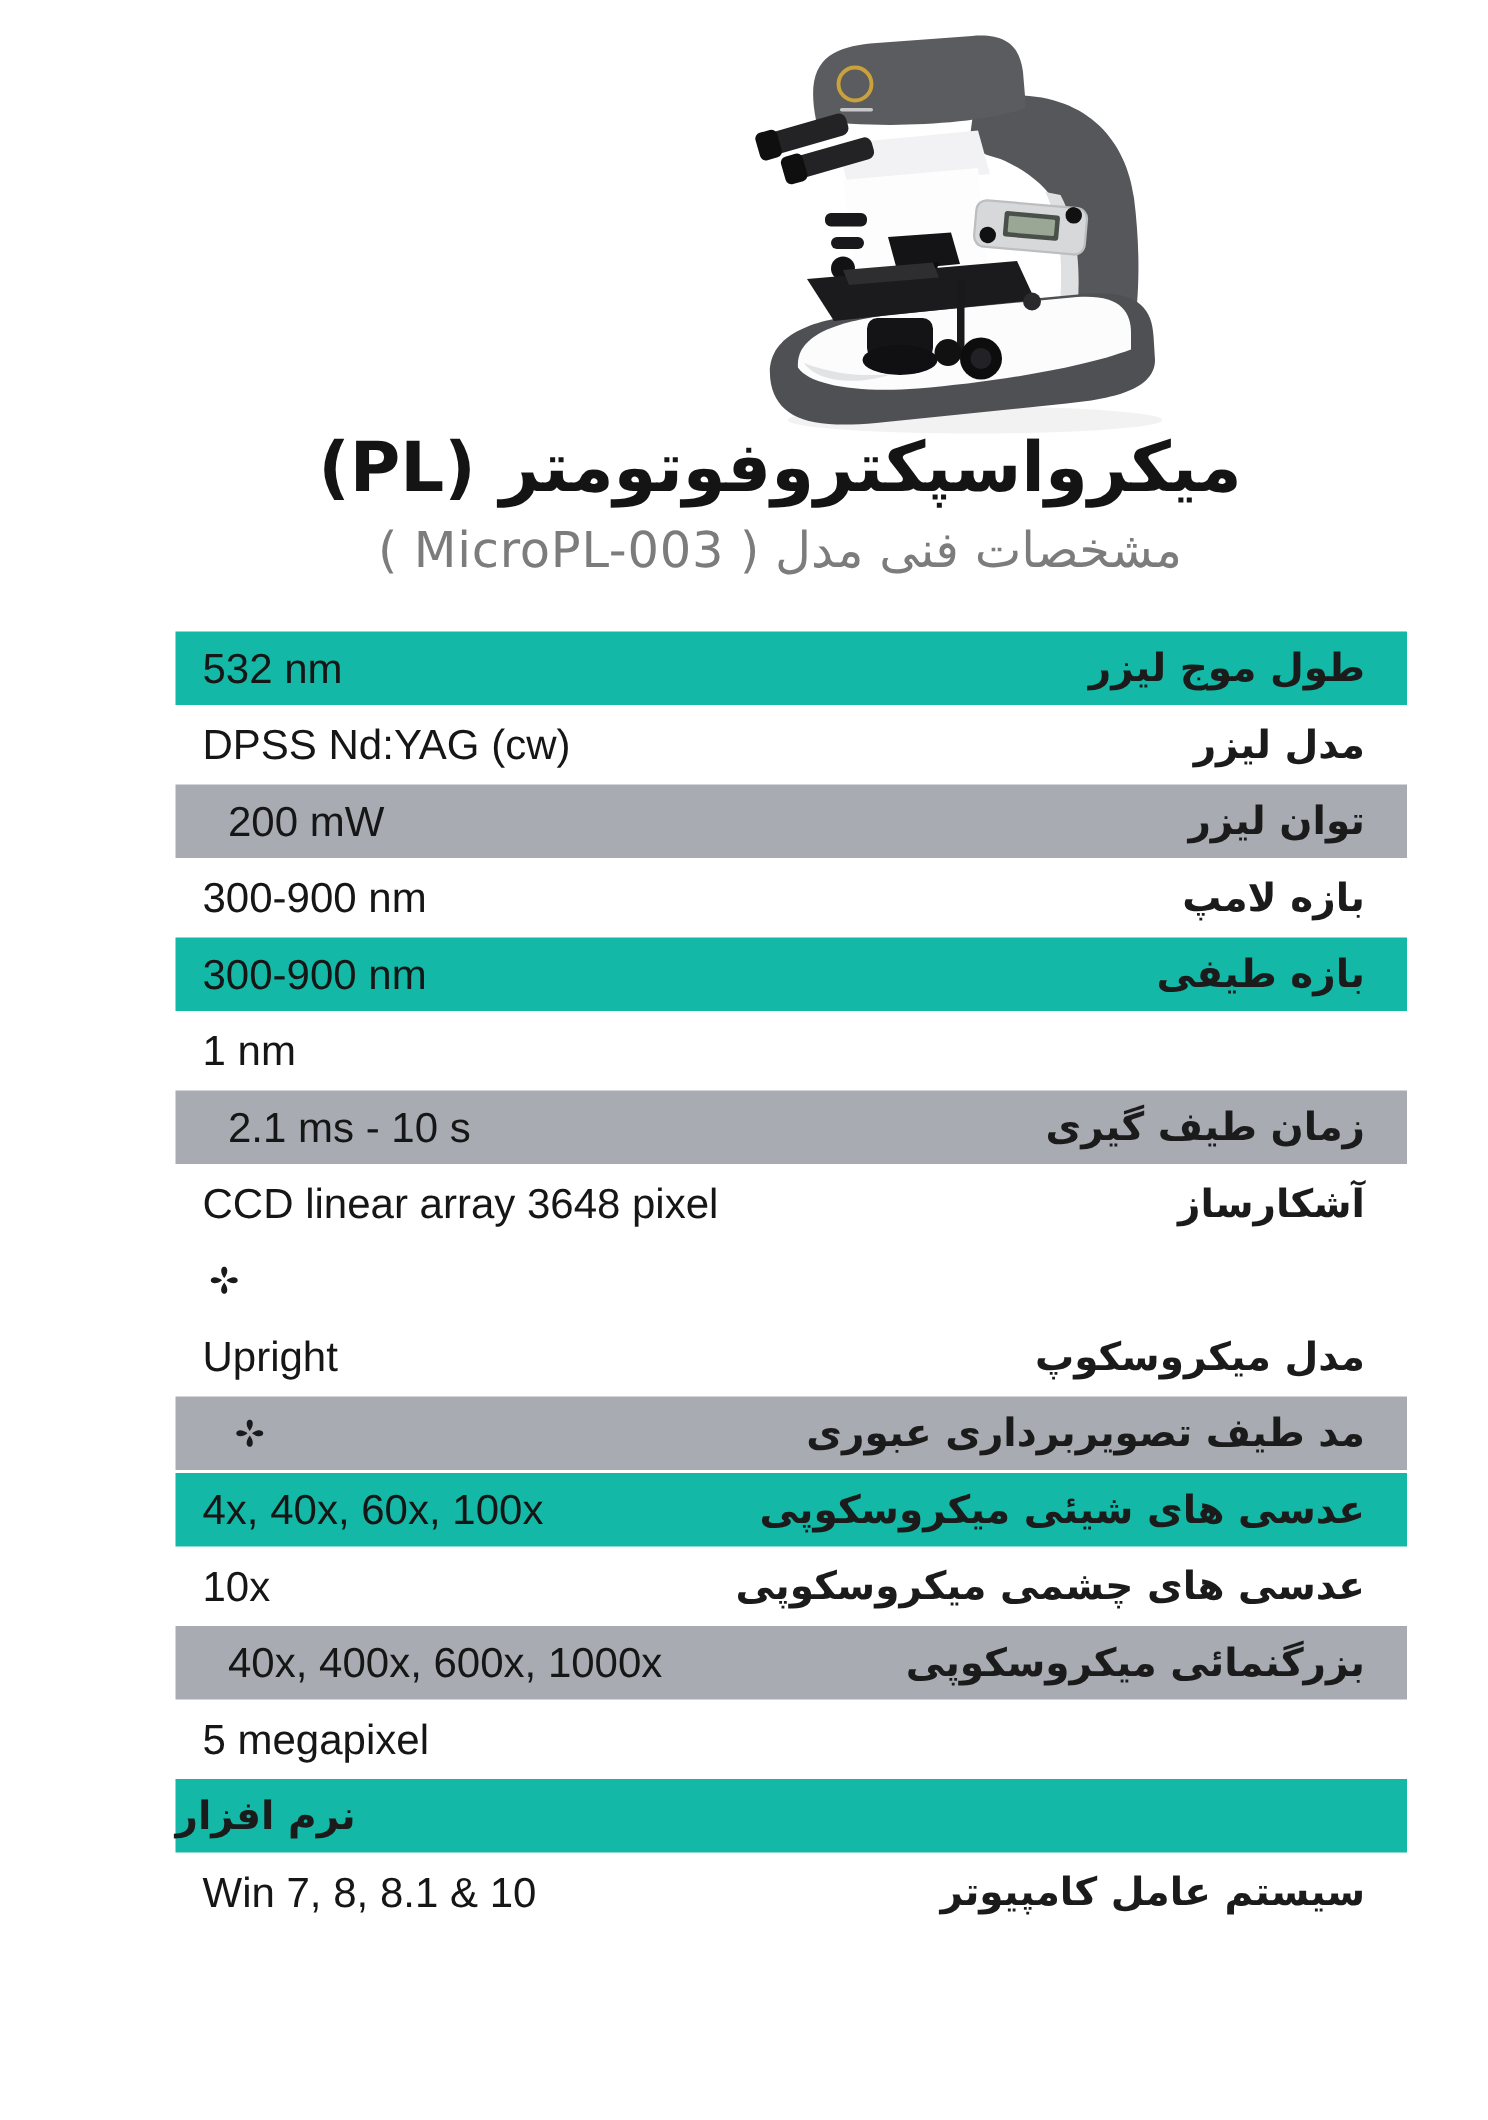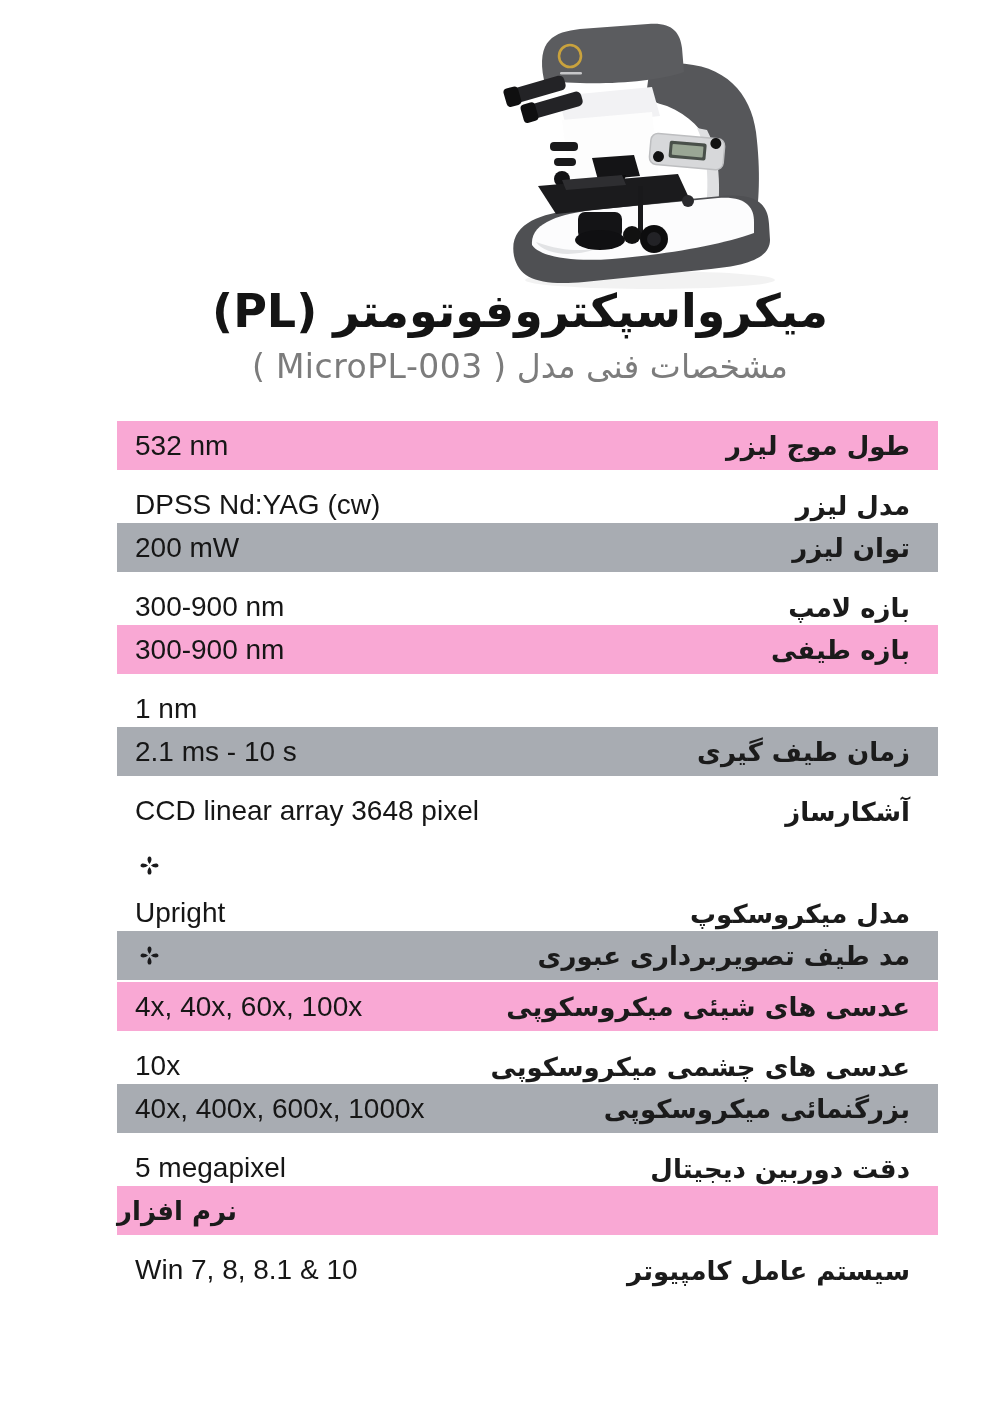--- a/index.html
+++ b/index.html
@@ -31,23 +31,23 @@
     margin-top:8px;
     letter-spacing:0.5px;
   }
 
   
   .spec-table { position:absolute; top:421px; left:65px; width:821px; }
   .row {
     display:flex; align-items:center; justify-content:space-between;
     height:49px; margin-bottom:2px;
   }
-  .row.salmon { background:#f9a8d4; }
-  .row.gray   { background:#a8acb2; }
-  .row.white  { background:#ffffff;align-items:flex-end; }
+  .row.salmon { background:#14b8a6; }
+  .row.gray   { background:#a8acb2;padding-left:17px; }
+  .row.white  { background:#ffffff; }
   .spec-value {
     flex:1 1 auto;
     padding-left:18px;
     font-family:"Liberation Sans", sans-serif;
     font-size:28px; color:#161616;
     white-space:nowrap;
     text-align:left;
   }
   .spec-value.icon-cell { display:flex; align-items:center; }
   .spec-label {
@@ -223,21 +223,20 @@
       <div class="spec-label">عدسی های چشمی میکروسکوپی</div>
     </div>
 
     <div class="row gray">
       <div class="spec-value">40x, 400x, 600x, 1000x</div>
       <div class="spec-label">بزرگنمائی میکروسکوپی</div>
     </div>
 
     <div class="row white">
       <div class="spec-value">5 megapixel</div>
-      <div class="spec-label">دقت دوربین دیجیتال</div>
     </div>
 
     <div class="row salmon">
       <div class="spec-label">نرم افزار</div>
     </div>
 
     <div class="row white">
       <div class="spec-value">Win 7, 8, 8.1 &amp; 10</div>
       <div class="spec-label">سیستم عامل کامپیوتر</div>
     </div>

